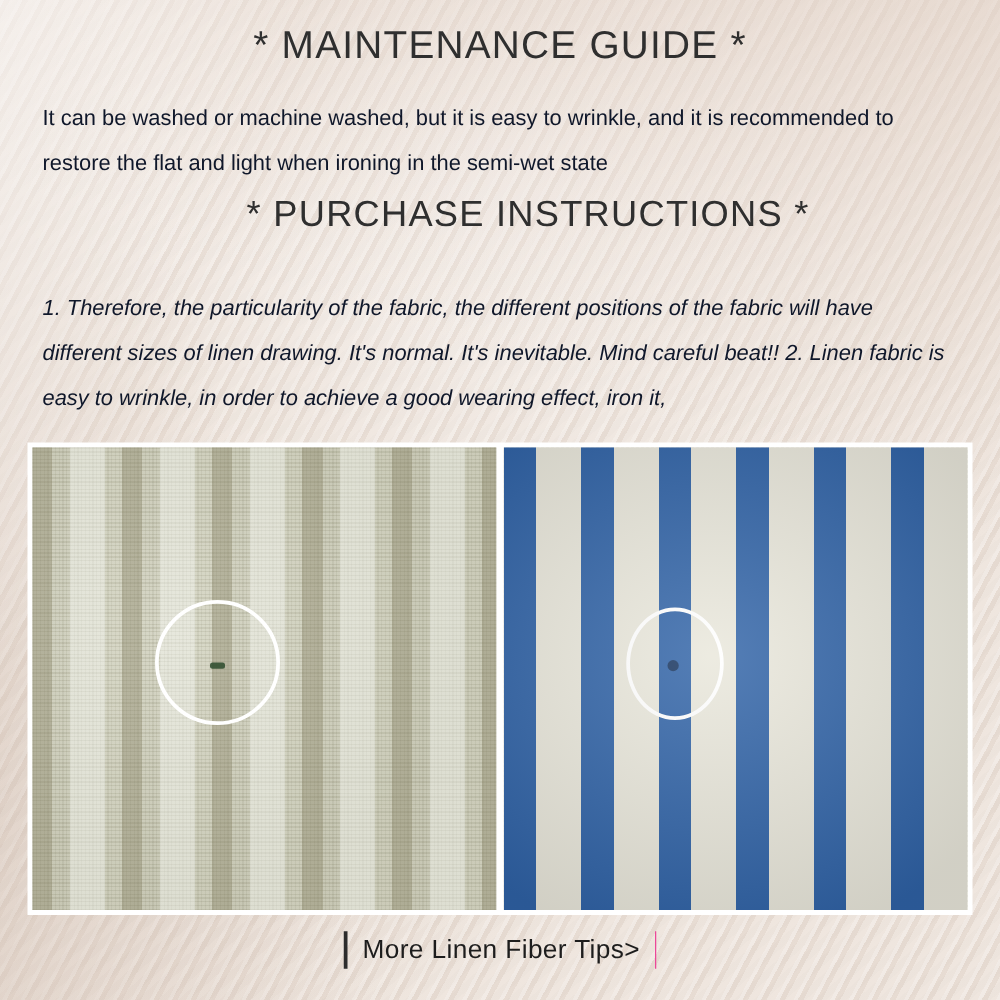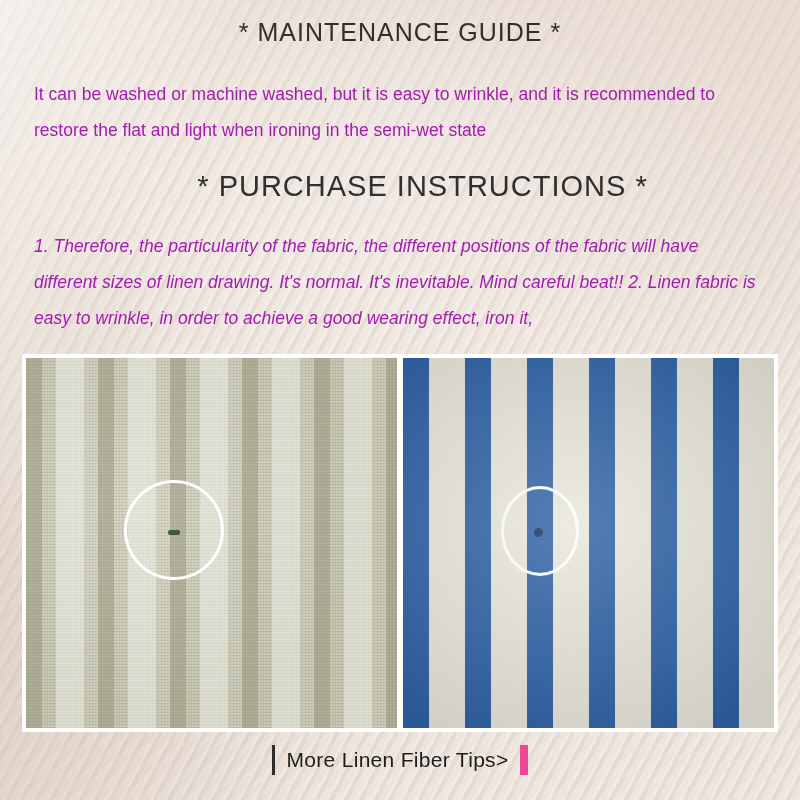--- a/index.html
+++ b/index.html
@@ -51,40 +51,40 @@
     letter-spacing: 1px;
     color: #2f2f2f;
     text-align: center;
   }
 
   #maintenance-heading {
     position: absolute;
     top: 18px;
     left: 0;
     right: 0;
-    font-size: 25px;
+    font-size: 31px;
   }
 
   .para {
     position: absolute;
     left: 34px;
     right: 34px;
     font-size: 17.5px;
     line-height: 36px;
-    color: #a21caf;
+    color: #0f172a;
     text-align: left;
   }
 
   #maintenance-text {
     top: 76px;
   }
 
   #purchase-heading {
     position: absolute;
-    top: 170px;
+    top: 156px;
     left: 0;
     right: 0;
     font-size: 29px;
     padding-left: 45px;
   }
 
   #purchase-text {
     top: 228px;
     font-style: italic;
   }
@@ -216,21 +216,21 @@
     top: 745px;
     text-align: center;
   }
 
   .footer-link {
     display: inline-block;
     font-size: 21px;
     color: #1d1d1d;
     letter-spacing: 0.3px;
     border-left: 3px solid #2c2c2c;
-    border-right: 8px solid #ec4899;
+    border-right: 1px solid #ec4899;
     padding: 0 12px;
     line-height: 30px;
     cursor: pointer;
     text-decoration: none;
   }
 </style>
 </head>
 <body>
 
 <div class="page"></div>

